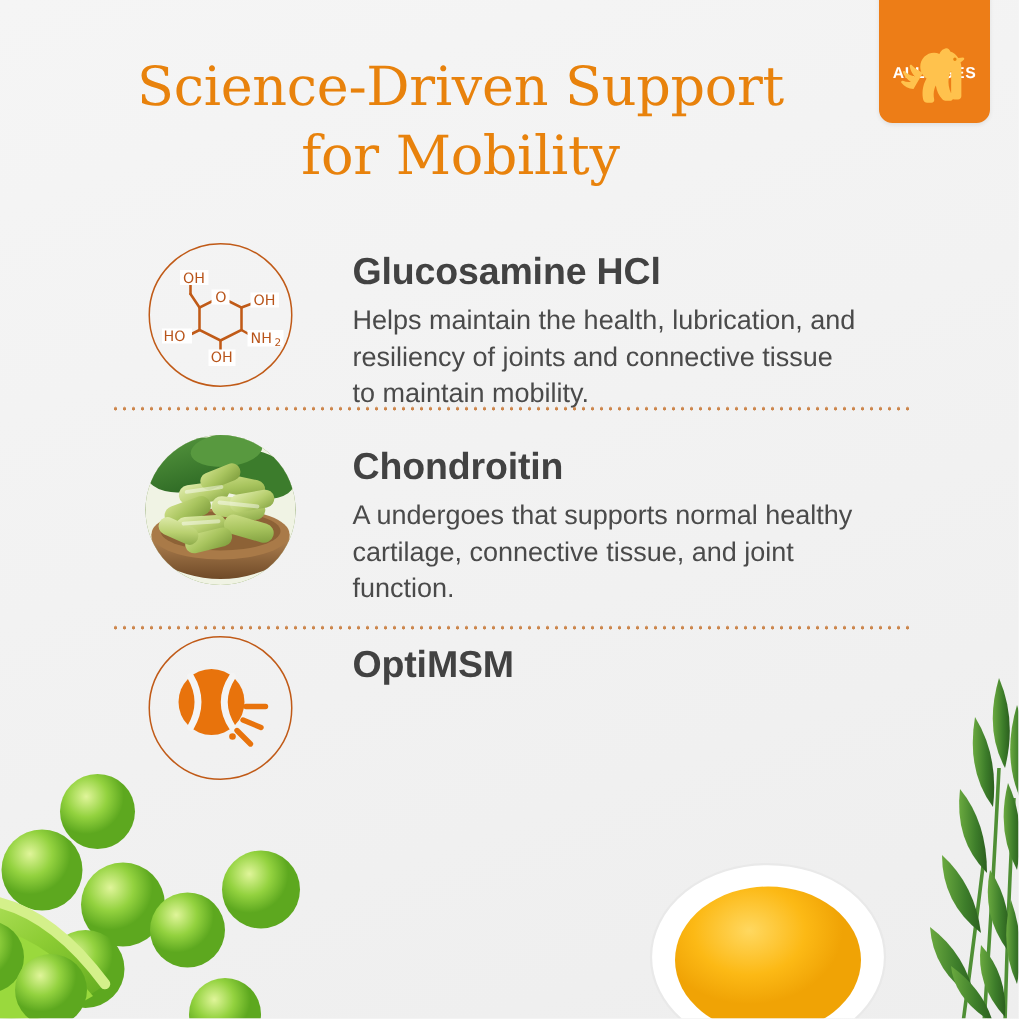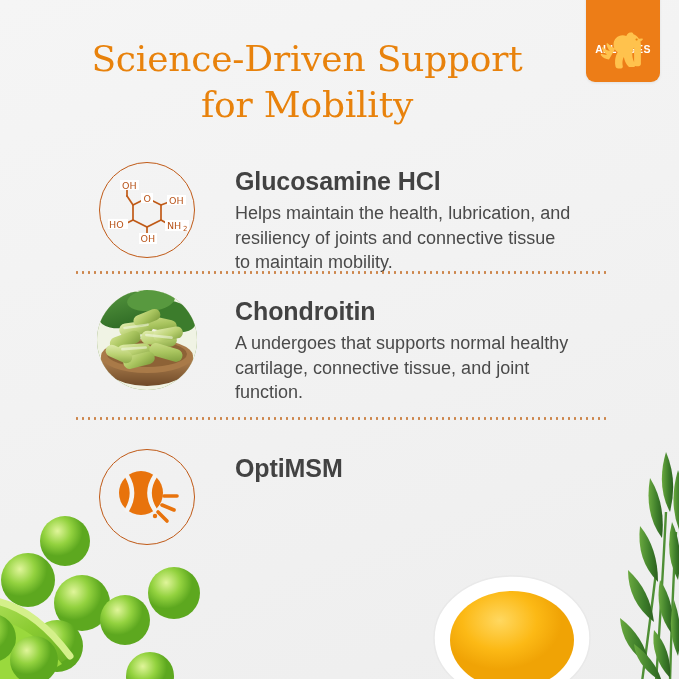--- a/index.html
+++ b/index.html
@@ -105,21 +105,21 @@
     color: #4a4a4a;
     font-size: 18px;
     line-height: 1.38;
     margin-top: 5px;
     max-width: 340px;
     font-family: Liberation Sans, sans-serif;
   }
 
   #feature-0 { top: 160px; }
   #feature-1 { top: 290px; }
-  #feature-2 { top: 447px; }
+  #feature-2 { top: 422px; }
 
   
   .divider {
     position: absolute;
     left: 74px;
     width: 532px;
     height: 3px;
     background-image: radial-gradient(circle, #C6732F 1.1px, rgba(0,0,0,0) 1.3px);
     background-size: 6px 3px;
     background-repeat: repeat-x;

